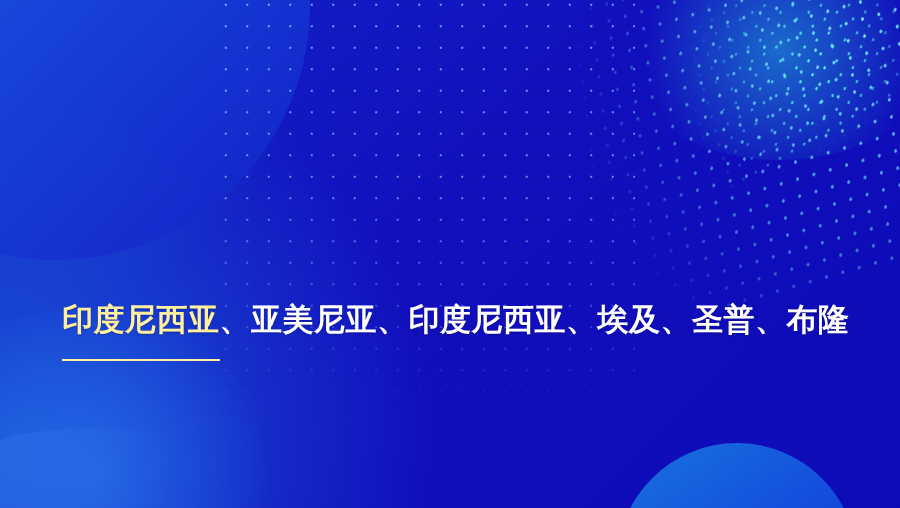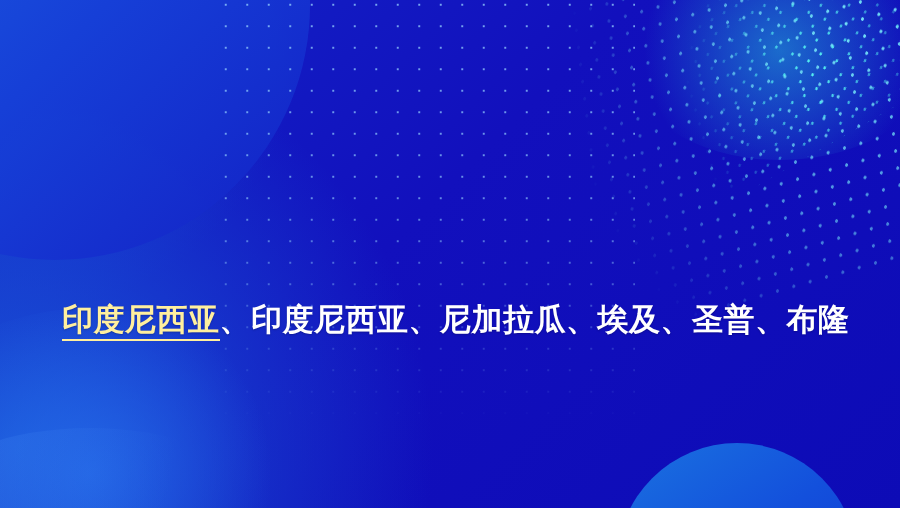--- a/index.html
+++ b/index.html
@@ -124,21 +124,21 @@
     line-height: 55px;
     letter-spacing: .5px;
     text-align: justify;
     text-justify: inter-character;
     white-space: pre-wrap;
     text-shadow: 0 1px 2px rgba(0,0,0,.22);
   }
   .hl {
     color: #ffef9e;
     border-bottom: 2.5px solid #ffef9e;
-    padding-bottom: 2px;
+    padding-bottom: 22px;
   }
   .line {
     display: block;
     white-space: nowrap;
   }
 </style>
 </head>
 <body>
 
 <div id="slide">
@@ -148,21 +148,21 @@
   <div class="glow-tr"></div>
   <div class="dot-grid"></div>
   <div class="dot-wave"></div>
   <div class="dot-wave-2"></div>
   <div class="glow-bl"></div>
   <div class="ribbon-bl"></div>
   <div class="corner-circle-br"></div>
 
   <div class="text-block">
 
-    <span class="line"><span class="hl">印度尼西亚</span><span>、印度尼西亚、尼加拉瓜、埃及、圣普、布隆</span></span>
+    <span class="line"><span class="hl">印度尼西亚</span><span>、亚美尼亚、印度尼西亚、埃及、圣普、布隆</span></span>
 
     
 
     
 
     
 
     
 
   </div>

